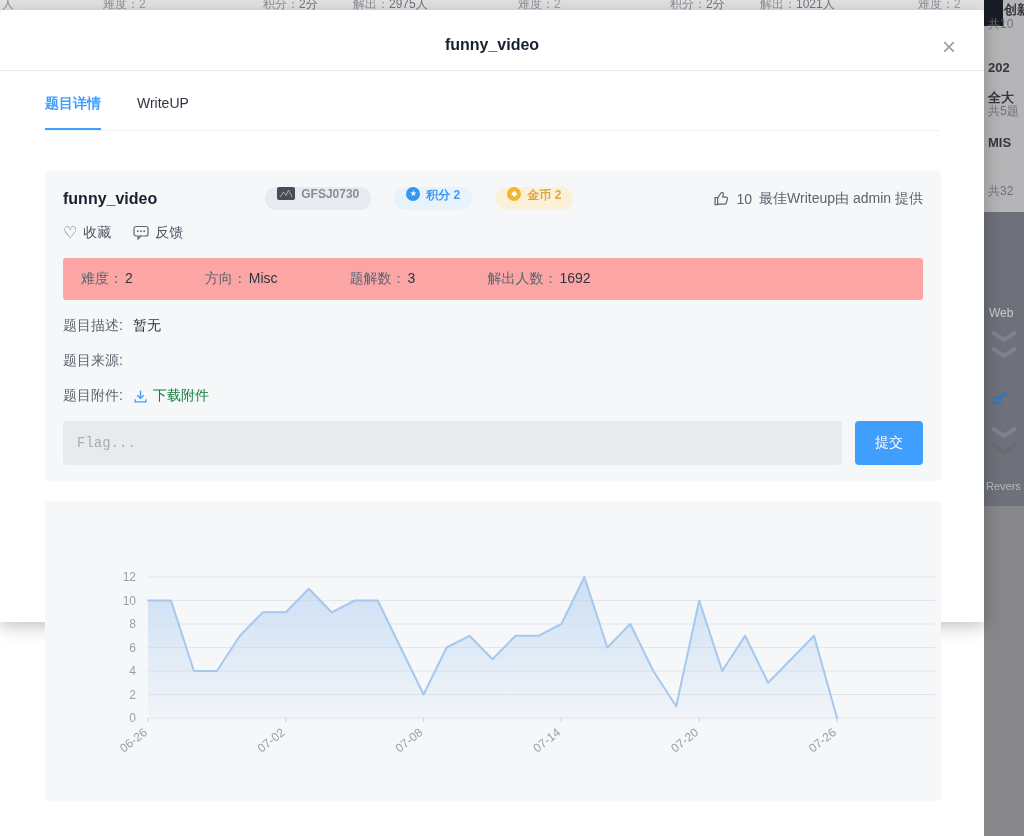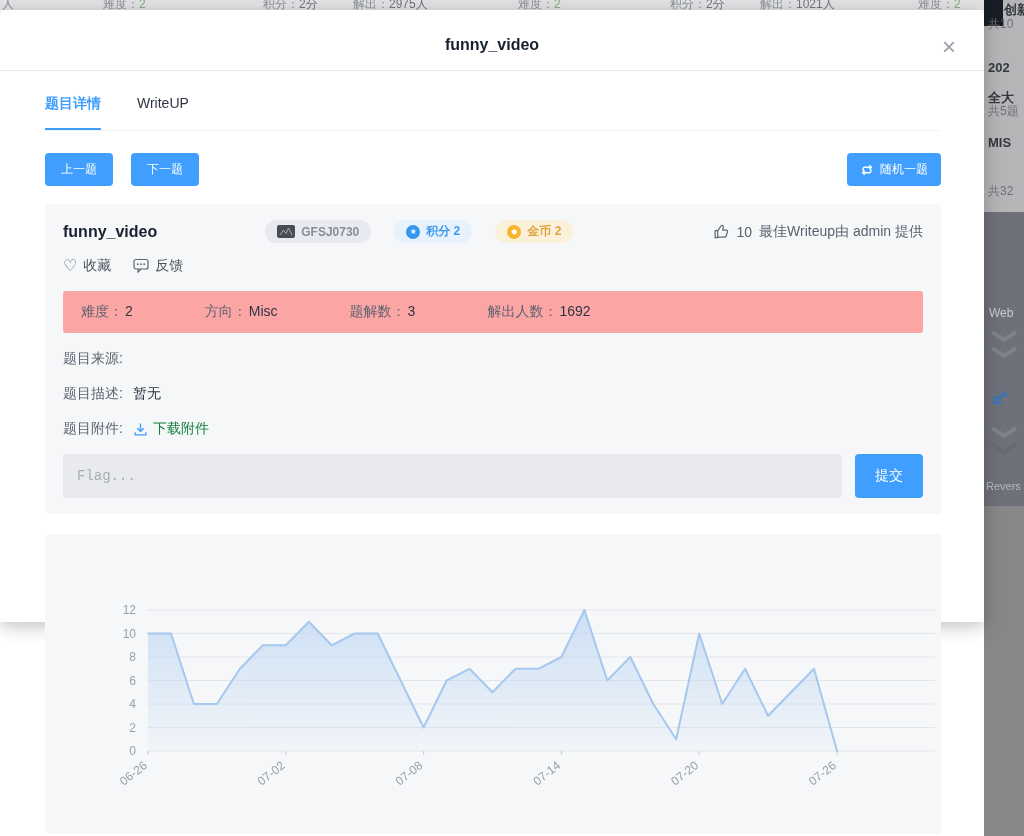--- a/index.html
+++ b/index.html
@@ -45,21 +45,21 @@
     padding:8px 16px; margin-right:18px; cursor:pointer; display:inline-flex; align-items:center; gap:6px; }
   .btn-random { margin:0 0 0 auto; padding:8px 13px; }
 
   .card { background:#f6f7f9; border-radius:4px; padding:16px 18px; }
   .card-main { margin-top:18px; }
   .card-chart { margin-top:20px; height:300px; }
 
   .title-row { display:flex; align-items:center; }
   .challenge-name { font-size:16px; font-weight:bold; color:#17202e; }
   .badges { display:flex; align-items:center; gap:23px; margin-left:108px; }
-  .pill { display:inline-flex; align-items:center; gap:6px; height:23px; border-radius:12px;
+  .pill { display:inline-flex; gap:6px; height:23px; border-radius:12px;
     padding:0 12px; font-size:12px; font-weight:bold; white-space:nowrap; }
   .pill-gray { background:#e8eaef; color:#878e99; }
   .pill-blue { background:#e7f2fd; color:#3d9af0; }
   .pill-gold { background:#fbf1db; color:#dfa541; }
   .mini-coin { width:14px; height:14px; border-radius:50%; background:#f6b52e; color:#fff;
     font-size:8px; line-height:14px; text-align:center; font-weight:bold; }
   .mini-star { background:#3598f0; }
   .writeup-meta { margin-left:auto; display:flex; align-items:center; gap:7px;
     font-size:14px; color:#5a6370; }
 
@@ -141,33 +141,20 @@
     <div class="modal-title">funny_video</div>
     <div class="modal-close">×</div>
   </div>
 
   <div class="tabs">
     <div class="tab active">题目详情</div>
     <div class="tab">WriteUP</div>
   </div>
 
   <div class="modal-body">
-    <div class="btn-row">
-      <button class="btn">上一题</button>
-      <button class="btn">下一题</button>
-      <button class="btn btn-random">
-        <svg width="14" height="14" viewBox="0 0 14 14">
-          <path d="M3.2 8.2 V5.6 a1.4 1.4 0 0 1 1.4 -1.4 H11" fill="none" stroke="#fff" stroke-width="1.4"></path>
-          <path d="M9.2 2.2 L11.4 4.2 L9.2 6.2" fill="none" stroke="#fff" stroke-width="1.4"></path>
-          <path d="M10.8 5.8 v2.6 a1.4 1.4 0 0 1 -1.4 1.4 H3" fill="none" stroke="#fff" stroke-width="1.4"></path>
-          <path d="M4.8 7.8 L2.6 9.8 L4.8 11.8" fill="none" stroke="#fff" stroke-width="1.4"></path>
-        </svg>
-        <span>随机一题</span>
-      </button>
-    </div>
 
     <div class="card card-main">
       <div class="title-row">
         <span class="challenge-name">funny_video</span>
         <span class="badges">
           <span class="pill pill-gray">
             <svg width="18" height="13">
               <rect x="0" y="0" width="18" height="13" rx="2" fill="#474c57"></rect>
               <path d="M3 10 l3.5-5 2.5 3.5 2.5-5.5 3.5 7" fill="none" stroke="#a7adb8" stroke-width="1"></path>
             </svg>
@@ -209,26 +196,26 @@
       </div>
 
       <div class="info-bar">
         <span><span class="lbl">难度：</span><span class="val">2</span></span>
         <span><span class="lbl">方向：</span><span class="val">Misc</span></span>
         <span><span class="lbl">题解数：</span><span class="val">3</span></span>
         <span><span class="lbl">解出人数：</span><span class="val">1692</span></span>
       </div>
 
       <div class="detail-row">
+        <span>题目描述:</span>
+        <span class="dval">暂无</span>
+      </div>
+      <div class="detail-row">
         <span>题目来源:</span>
         <span class="dval"></span>
-      </div>
-      <div class="detail-row">
-        <span>题目描述:</span>
-        <span class="dval">暂无</span>
       </div>
       <div class="detail-row">
         <span>题目附件:</span>
         <span class="dl-link">
           <svg width="15" height="15" viewBox="0 0 14 14">
             <path d="M7 1.5 v7 M4 5.8 L7 8.8 10 5.8" fill="none" stroke="#409eff" stroke-width="1.3"></path>
             <path d="M2 9.5 v2.5 h10 v-2.5" fill="none" stroke="#409eff" stroke-width="1.3"></path>
           </svg>
           <span>下载附件</span>
         </span>

